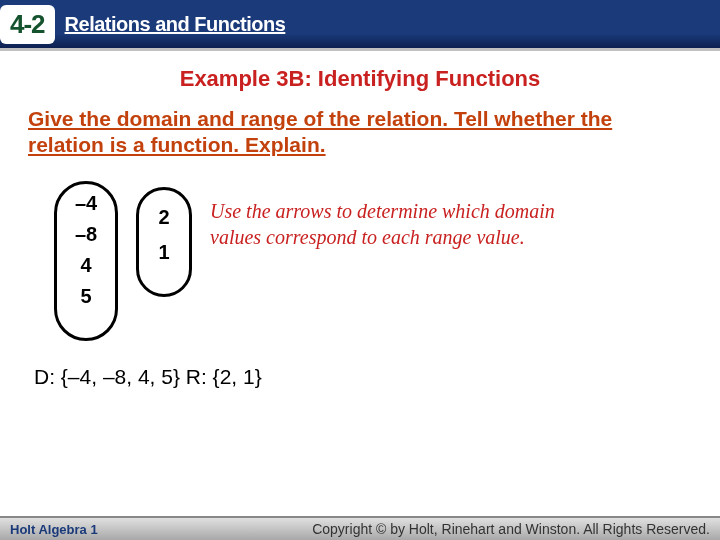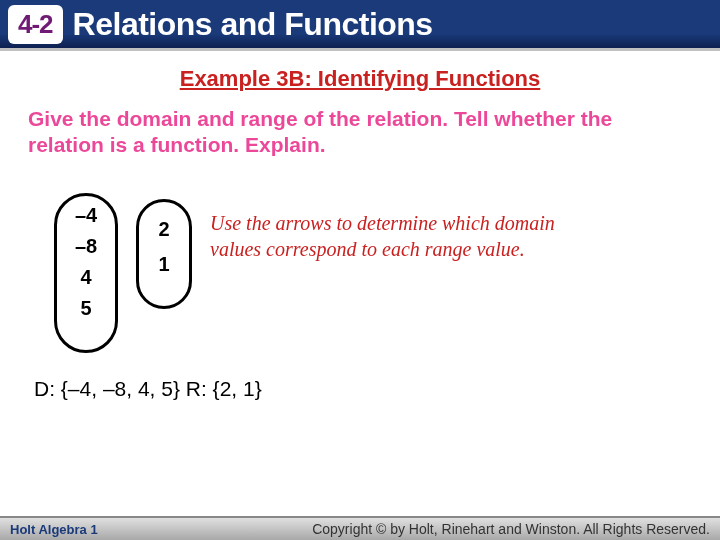--- a/index.html
+++ b/index.html
@@ -23,56 +23,57 @@
     content: "";
     position: absolute;
     bottom: -3px;
     left: 0;
     width: 100%;
     height: 3px;
     background: #c0c0c0;
   }
   .section-badge {
     background: #ffffff;
-    color: #701a75;
+    color: #14532d;
     font-weight: 900;
     font-size: 26px;
     padding: 4px 10px;
-    margin-left: 8px;
+    margin-left: 0;
     border-radius: 6px;
     font-family: Arial, sans-serif;
     letter-spacing: -1px;
   }
   .header-title {
     color: #ffffff;
-    font-size: 32px;
+    font-size: 20px;
     font-weight: 900;
     margin-left: 10px;
     font-family: Verdana, sans-serif;
     letter-spacing: -0.5px;
+    text-decoration: underline;
   }
   .content {
     padding: 18px 28px 0 28px;
   }
   .example-title {
     color: #c92020;
     font-size: 22px;
     font-weight: 900;
     text-align: center;
     font-family: Verdana, sans-serif;
     margin-bottom: 14px;
-    text-decoration: underline;
   }
   .prompt {
-    color: #ec4899;
+    color: #c2410c;
     font-size: 21px;
     font-weight: 900;
     line-height: 1.25;
-    margin-bottom: 34px;
+    margin-bottom: 22px;
     font-family: Verdana, sans-serif;
+    text-decoration: underline;
   }
   .diagram-row {
     display: flex;
     align-items: flex-start;
     gap: 18px;
     margin-bottom: 24px;
     padding-left: 26px;
   }
   .oval {
     border: 3px solid #000;

